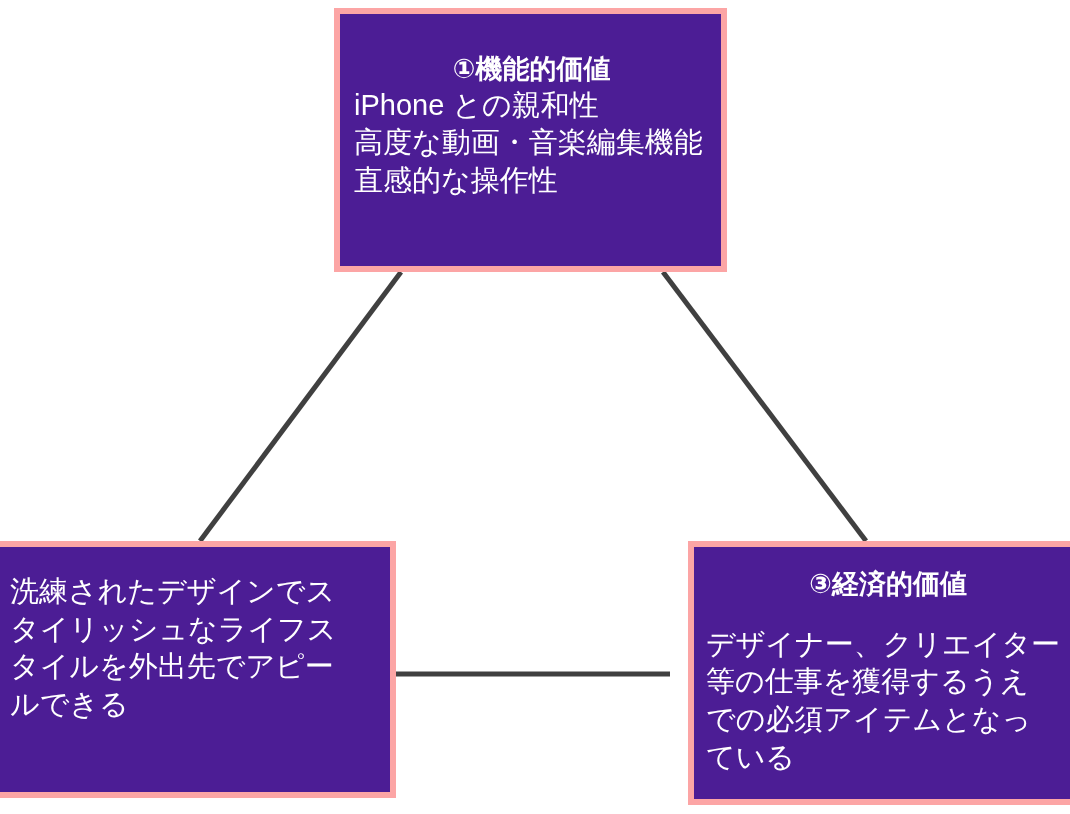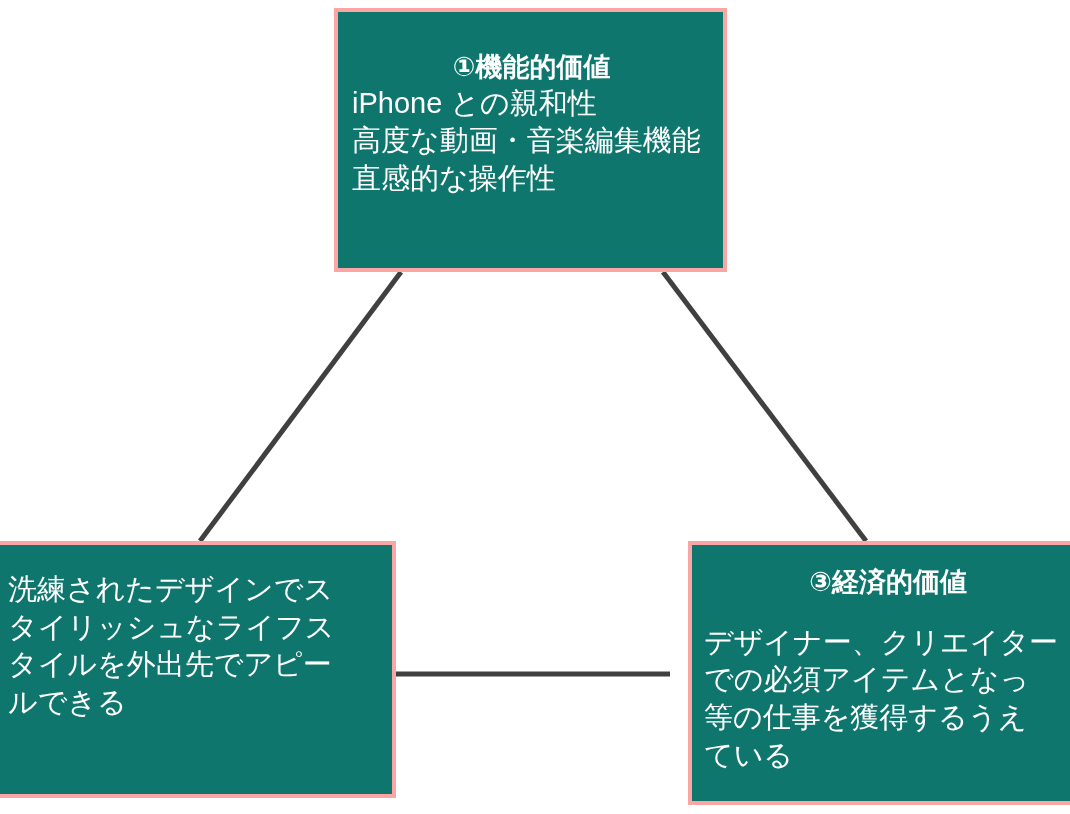--- a/index.html
+++ b/index.html
@@ -21,22 +21,22 @@
     position: absolute;
     left: 0;
     top: 0;
     width: 1070px;
     height: 814px;
     pointer-events: none;
   }
   .node {
     position: absolute;
     box-sizing: border-box;
-    background: #0f766e;
-    border: 4px solid #fca5a5;
+    background: #4c1d95;
+    border: 6px solid #fca5a5;
     color: #ffffff;
     z-index: 2;
   }
   .node-title {
     font-weight: bold;
     font-size: 27px;
     line-height: 1.28;
     text-align: center;
     white-space: nowrap;
     letter-spacing: 0px;
@@ -114,19 +114,19 @@
       <span class="line">タイリッシュなライフス</span>
       <span class="line">タイルを外出先でアピー</span>
       <span class="line">ルできる</span>
     </div>
   </div>
 
   <div class="node" id="node-economic">
     <div class="node-title">③経済的価値</div>
     <div class="node-body">
       <span class="line">デザイナー、クリエイター</span>
+      <span class="line">等の仕事を獲得するうえ</span>
       <span class="line">での必須アイテムとなっ</span>
-      <span class="line">等の仕事を獲得するうえ</span>
       <span class="line">ている</span>
     </div>
   </div>
 
 </div>
 
 </body></html>

